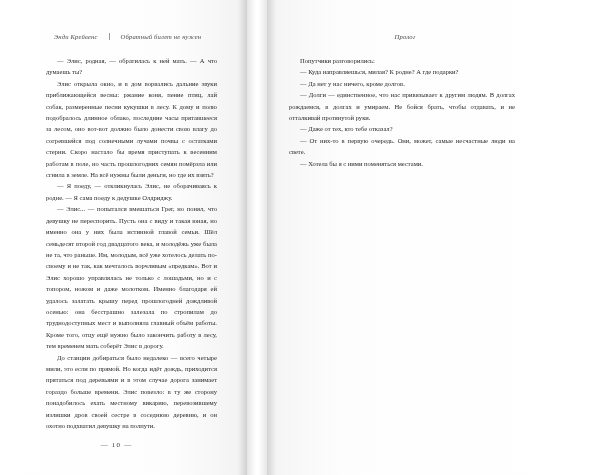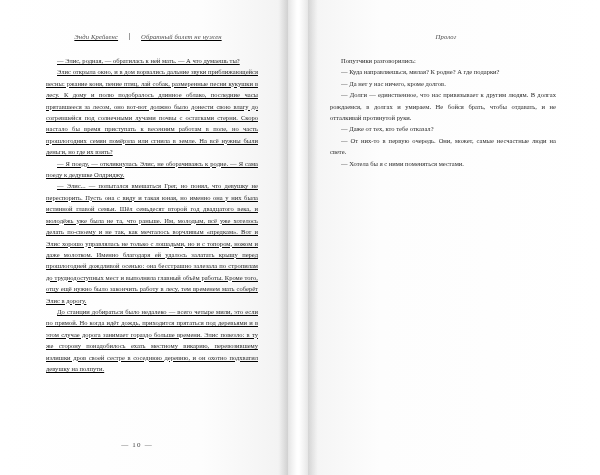--- a/index.html
+++ b/index.html
@@ -25,24 +25,23 @@
   }
 
   .page {
     position: relative;
     box-sizing: border-box;
     height: 475px;
     background: #fefefe;
   }
 
   .page-left {
-    width: 288px;
+    width: 247px;
     padding: 30px 30px 10px 46px;
     background: linear-gradient(to right, #ffffff 0%, #fdfdfd 70%, #f3f3f3 97%, #e8e8e8 100%);
-    text-decoration: underline;
   }
 
   .gutter {
     width: 20px;
     height: 475px;
     background: linear-gradient(to right,
         #e4e4e4 0%,
         #f0f0f0 18%,
         #ffffff 45%,
         #ffffff 55%,

